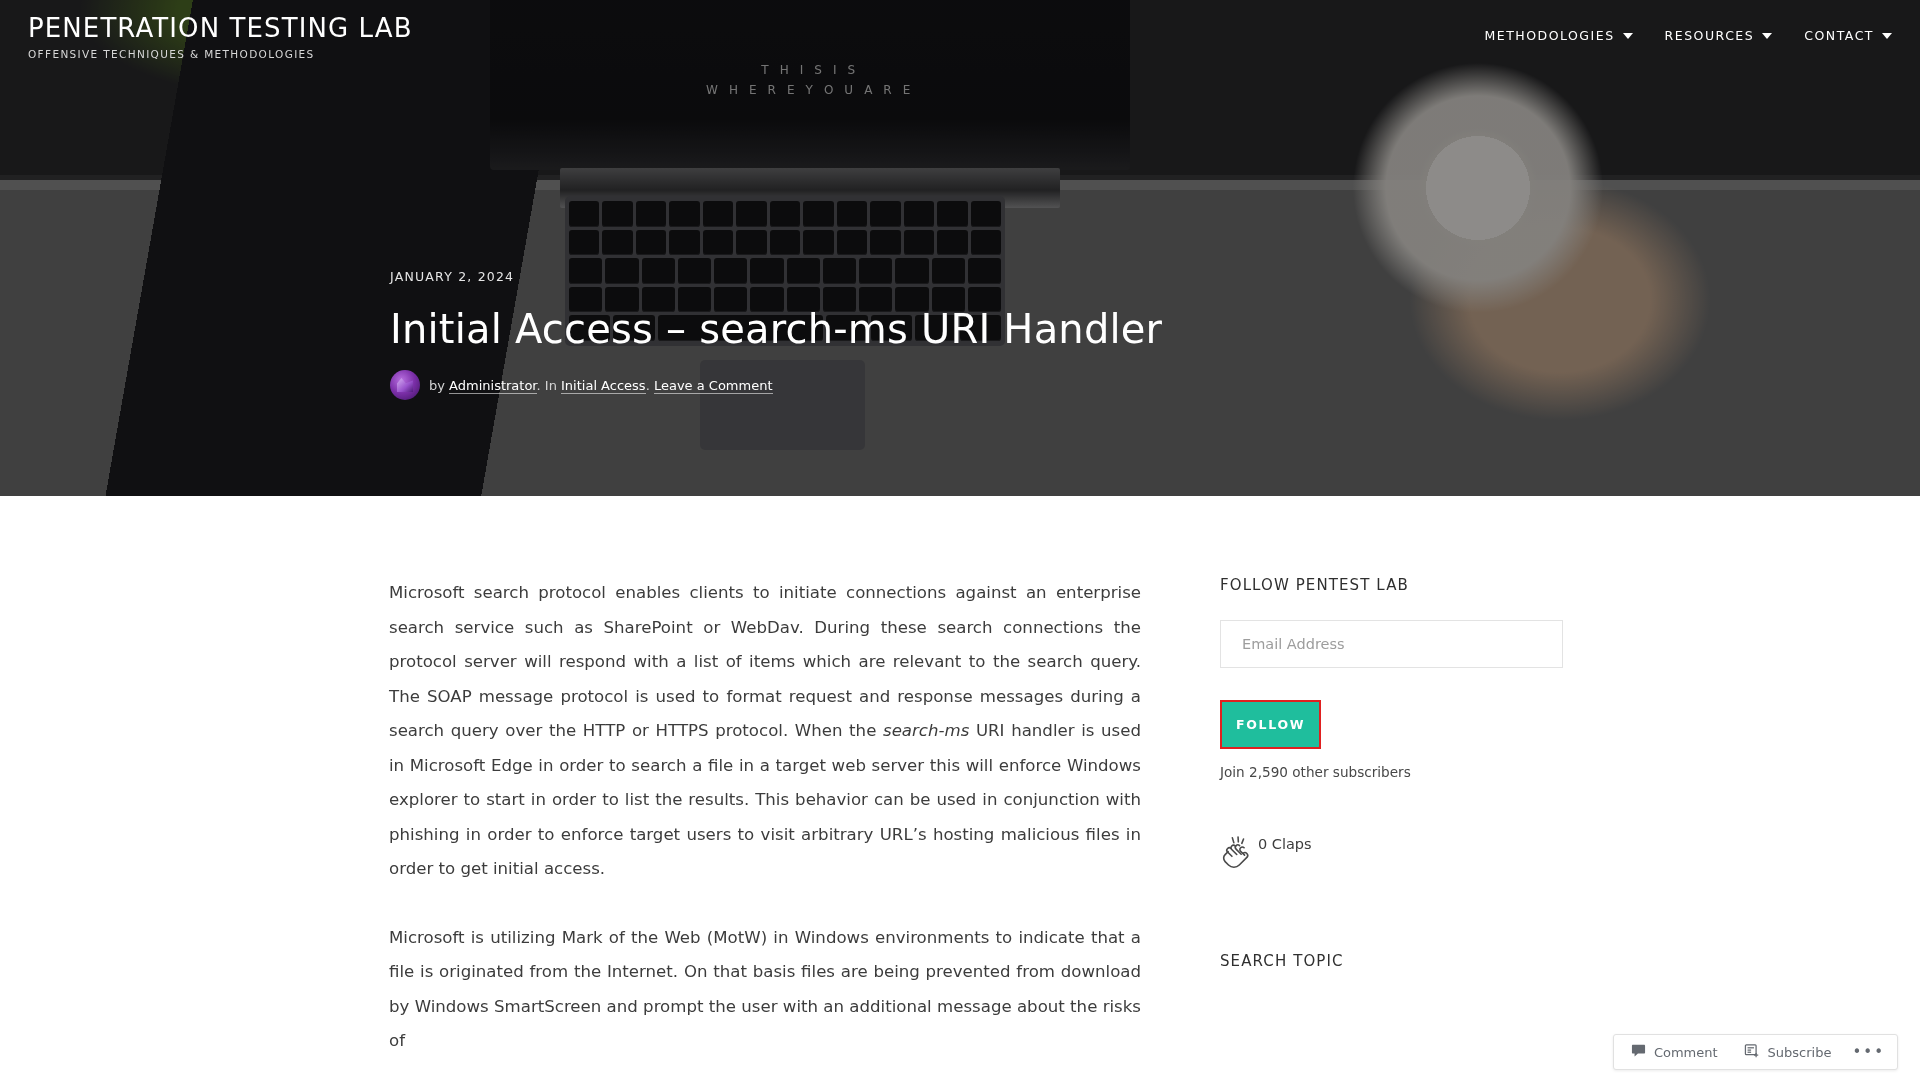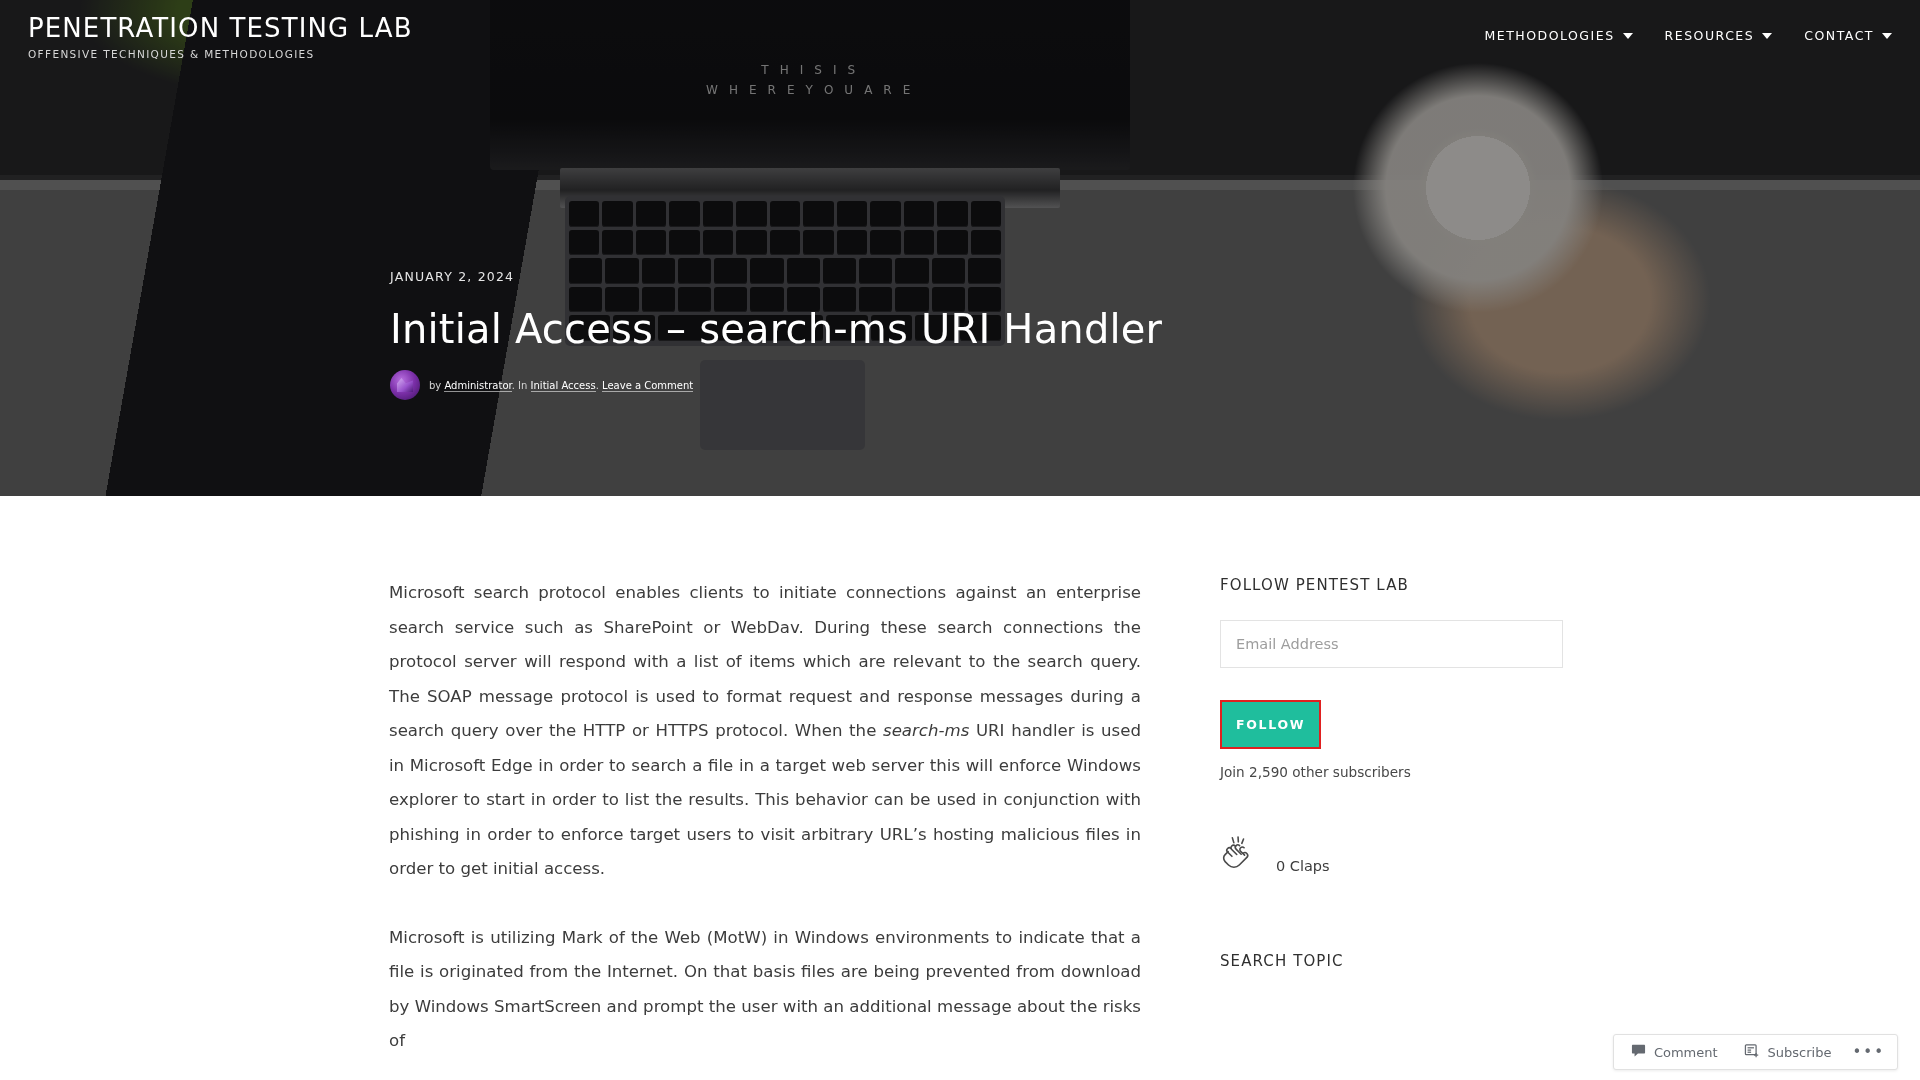--- a/index.html
+++ b/index.html
@@ -111,21 +111,21 @@
     width:30px; height:30px; border-radius:50%;
     background:radial-gradient(circle at 38% 34%, #b86fe0 0%, #7b2fa8 48%, #3c1260 100%);
     position:relative; overflow:hidden; flex:none;
   }
   .avatar::after{
     content:""; position:absolute; left:7px; top:8px; width:16px; height:14px;
     background:linear-gradient(135deg,#d9b8f2 0%,#9a53cf 60%,#4b1a74 100%);
     clip-path:polygon(0 40%,28% 0,55% 38%,100% 18%,100% 100%,0 100%);
     opacity:.85;
   }
-  .byline-text { color:#d4d4d4; font-size:10px; }
+  .byline-text { color:#d4d4d4; font-size:13px; }
   .byline-text a { color:#ffffff; text-decoration:none; border-bottom:1px solid rgba(255,255,255,.55); }
 
   
   .content-wrap {
     position:absolute; top:496px; left:0; width:1920px; height:609px;
     background:#ffffff;
   }
   .inner { display:flex; padding:80px 0 0 0; }
   .article { width:752px; margin-left:389px; }
   .article p {
@@ -135,36 +135,36 @@
   .article p em { font-style:italic; }
 
   .sidebar { width:345px; margin-left:79px; }
   .widget-title {
     font-size:15px; letter-spacing:1.1px; color:#2f2f2f;
     text-transform:uppercase; margin-bottom:26px; font-weight:400;
   }
   .widget-desc { font-size:14.3px; line-height:1.73; color:#4a4a4a; margin-bottom:30px; }
   .email-input {
     width:343px; height:48px; border:1px solid #e3e3e3; background:#fff;
-    padding:0 15px; font-size:14.5px; color:#333;
+    padding:0 21px; font-size:14.5px; color:#333;
     font-family:"DejaVu Sans", sans-serif; outline:none;
   }
   .email-input::placeholder { color:#9d9d9d; }
   .follow-btn {
     margin-top:32px;
     background:#1fbe9d; color:#ffffff;
     border:2px solid #e02020;
     font-size:12.5px; letter-spacing:1.7px; font-weight:700;
     padding:15px 14px; cursor:pointer;
     font-family:"DejaVu Sans", sans-serif;
     text-transform:uppercase;
   }
   .subs-count { font-size:13.6px; color:#474747; margin-top:15px; }
 
-  .claps { display:flex; align-items:flex-end; gap:18px; margin-top:56px; }
+  .claps { display:flex; align-items:flex-start; margin-top:56px; }
   .claps-label { font-size:14.5px; color:#3d3d3d; }
   .search-topic { margin-top:78px; }
 
   
   .wp-bar {
     position:absolute; right:22px; bottom:10px;
     display:flex; align-items:center; gap:0;
     background:#ffffff; border:1px solid #e1e1e1; border-radius:3px;
     box-shadow:0 1px 3px rgba(0,0,0,.08);
     height:36px; padding:0 4px;

